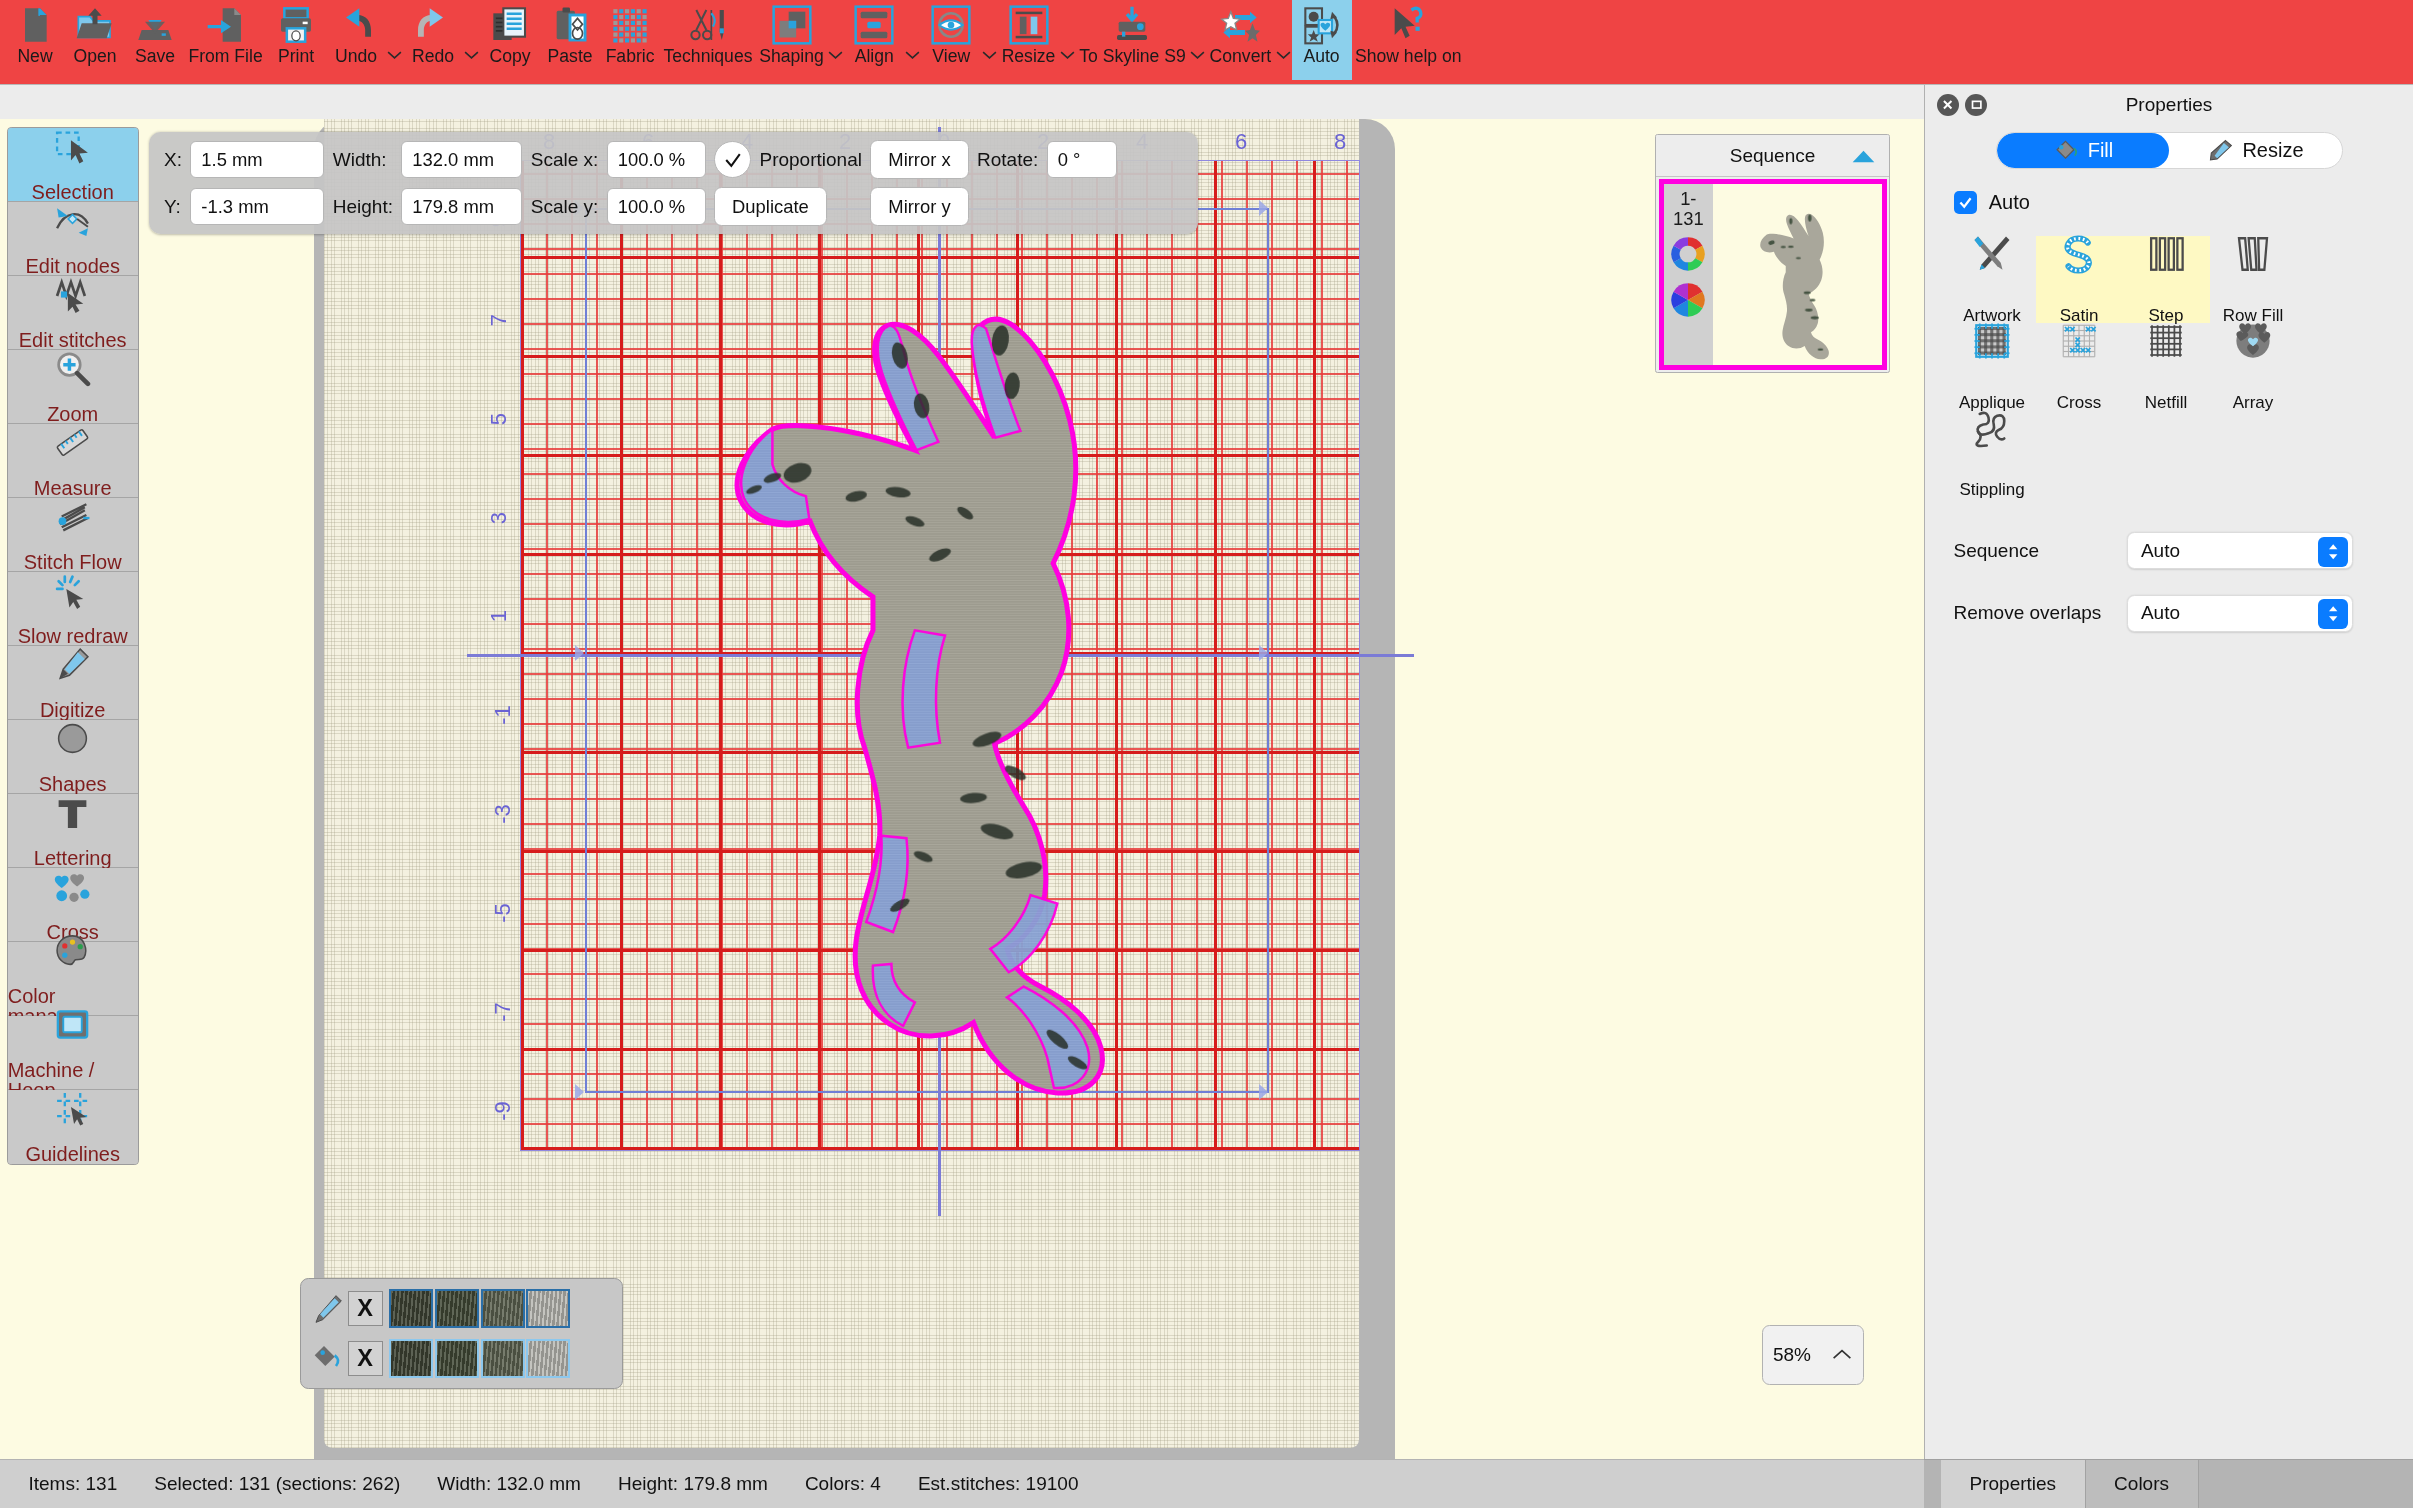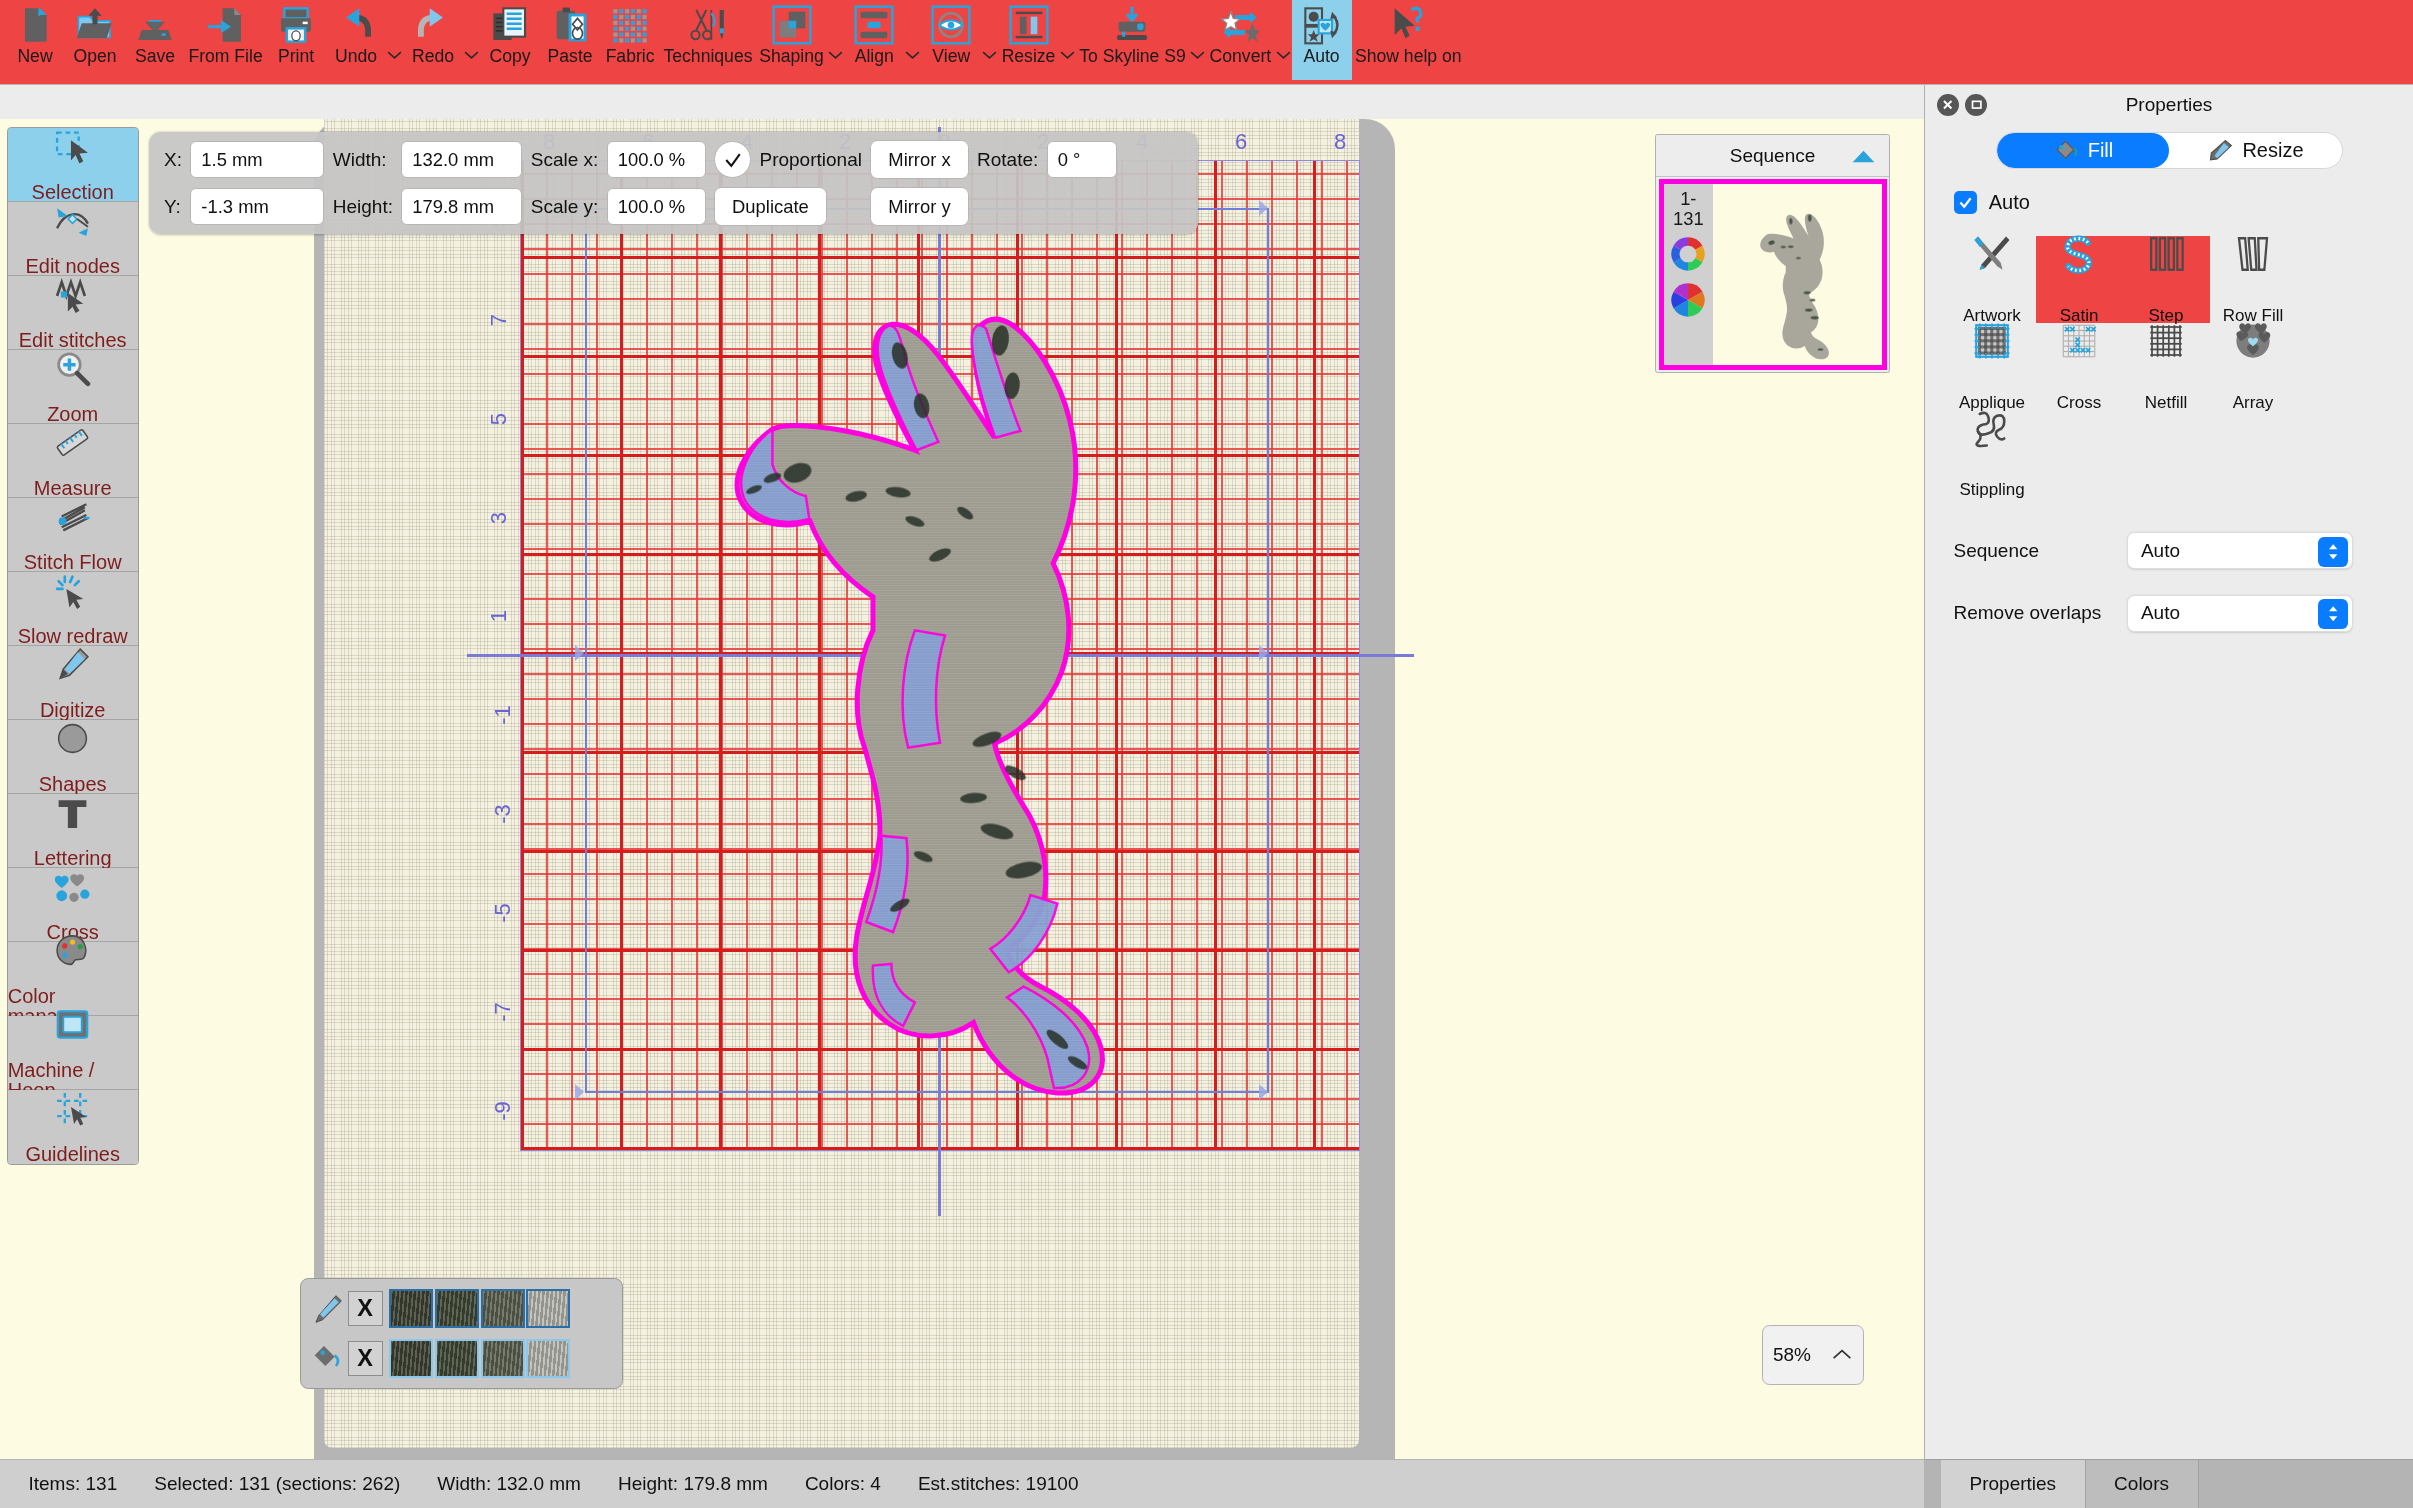--- a/index.html
+++ b/index.html
@@ -266,21 +266,21 @@
   #auto-row .lbl { font-size: 20px; color: #111; }
 
   #filltypes {
     margin: 22px 0 0 23.5px;
     display: grid; grid-template-columns: repeat(4, 87px);
     grid-auto-rows: 87px;
   }
   .ft {
     display: flex; flex-direction: column; align-items: center; justify-content: center; gap: 28px;
   }
-  .ft.on { background: #ef4444; }
+  .ft.on { background: #fef9c3; }
   .ft-icon { width: 42px; height: 42px; }
   .ft-label { font-size: 17px; color: #111; margin-top: 3.4px; }
 
   .prow {
     display: flex; align-items: center;
     margin: 0 0 0 28.5px; height: 39px;
   }
   .prow .plab { font-size: 19px; color: #111; width: 173px; }
   .pselect {
     width: 226px; height: 37px; background: #fff; border: 0.8px solid #dcdcdc;

